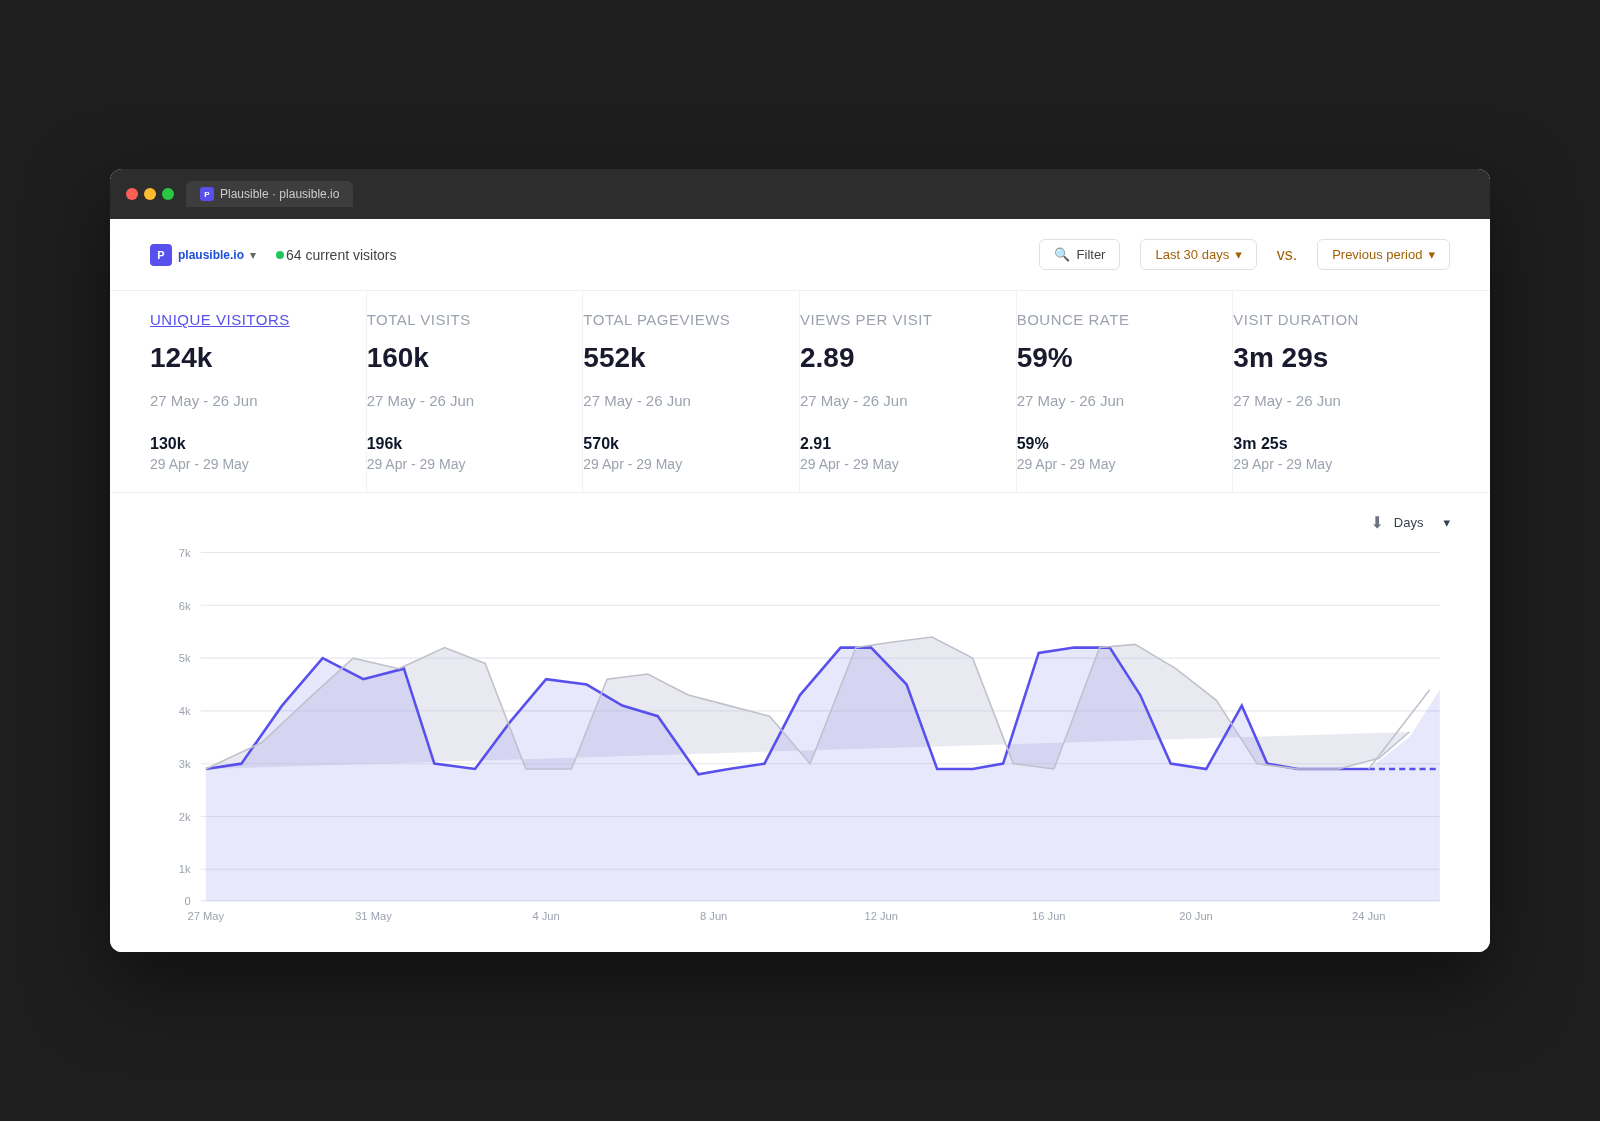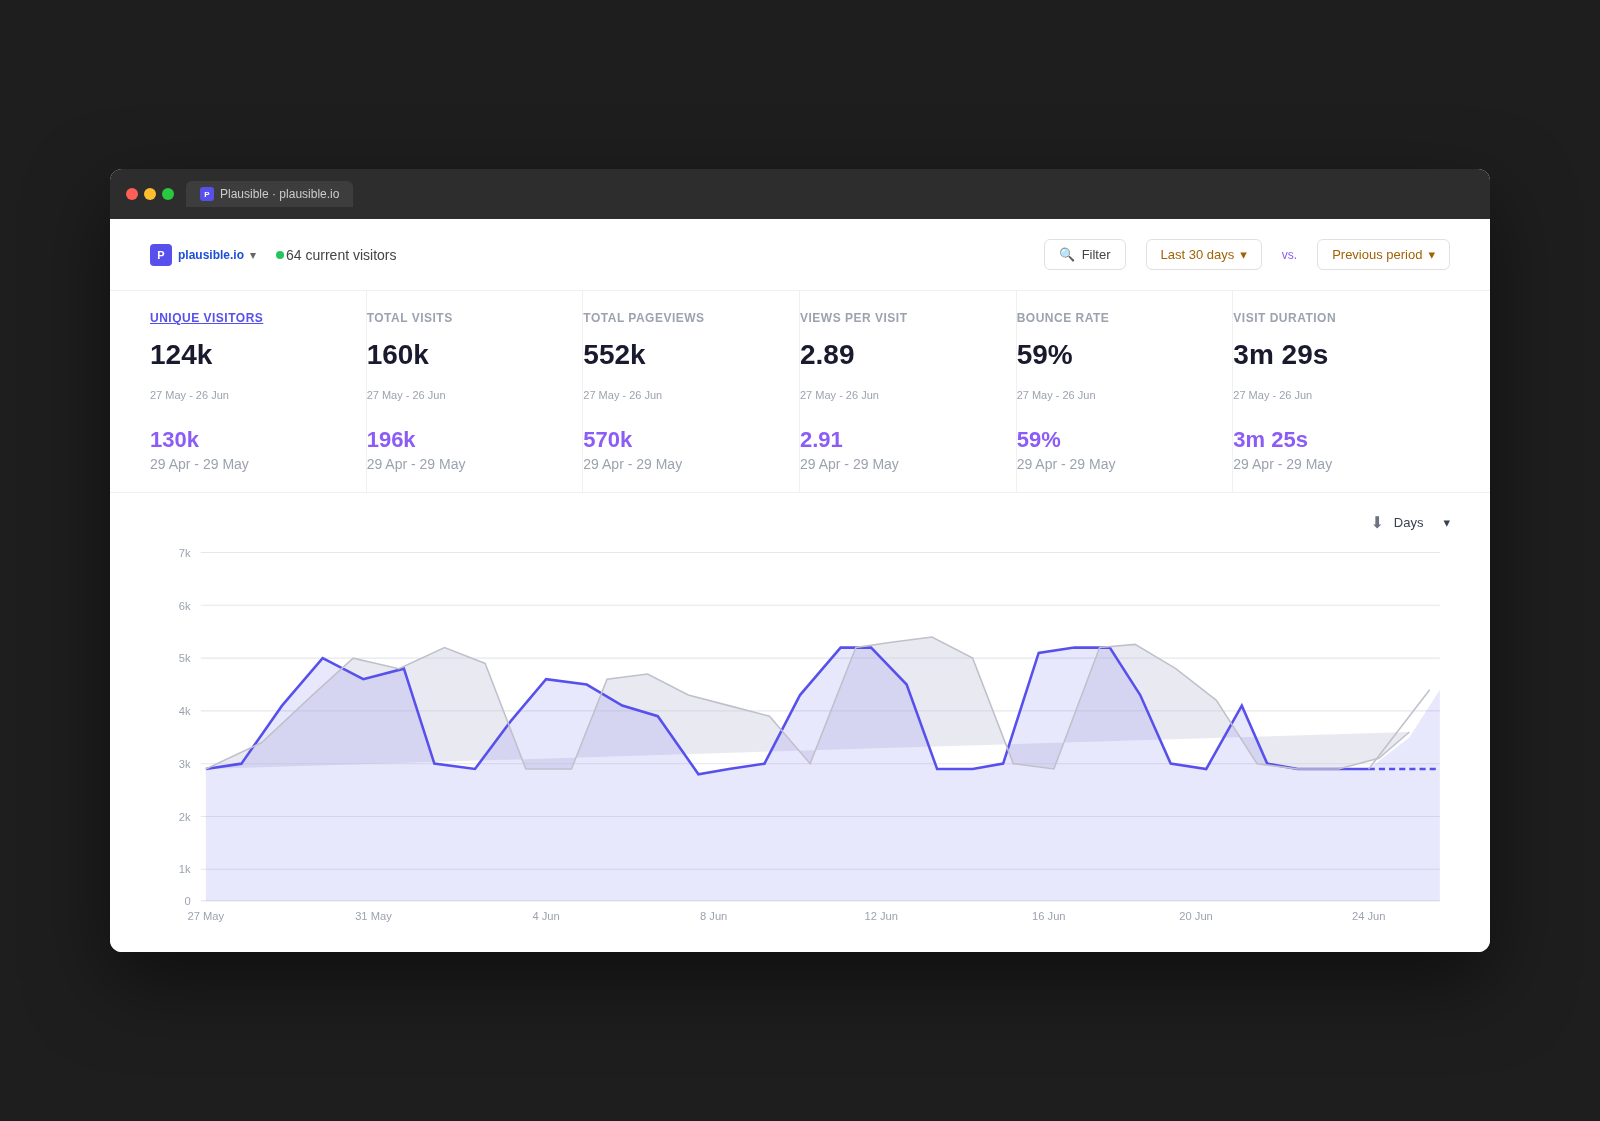--- a/index.html
+++ b/index.html
@@ -132,65 +132,65 @@
       padding: 7px 14px;
       border: 1px solid #e0e0e0;
       border-radius: 6px;
       background: white;
       color: #a16207;
       font-size: 13px;
       font-weight: 500;
       cursor: pointer;
     }
     .vs-text {
-      color: #8b5cf6;
-      font-size: 12px;
+      color: #a16207;
+      font-size: 16px;
     }
     
     .stats-grid {
       display: grid;
       grid-template-columns: repeat(6, 1fr);
       border-bottom: 1px solid #f0f0f0;
       padding: 0 40px;
     }
     .stat-card {
       padding: 20px 0;
       padding-right: 20px;
       border-right: 1px solid #f0f0f0;
       cursor: pointer;
     }
     .stat-card:last-child { border-right: none; }
     .stat-card:first-child .stat-label {
       color: #5850ec;
       text-decoration: underline;
     }
     .stat-label {
-      font-size: 12px;
-      font-weight: 700;
+      font-size: 15px;
+      font-weight: 400;
       color: #9ca3af;
       letter-spacing: 0.5px;
       text-transform: uppercase;
       margin-bottom: 16px;
     }
     .stat-value {
       font-size: 28px;
       font-weight: 700;
       color: #1a1a2e;
       line-height: 1;
       margin-bottom: 20px;
     }
     .stat-date {
-      font-size: 11px;
+      font-size: 15px;
       color: #9ca3af;
       margin-bottom: 26px;
     }
     .stat-prev-value {
-      font-size: 22px;
+      font-size: 16px;
       font-weight: 600;
-      color: #8b5cf6;
+      color: #0f172a;
       margin-bottom: 3px;
     }
     .stat-prev-date {
       font-size: 14px;
       color: #9ca3af;
     }
     
     .chart-area {
       padding: 20px 40px 30px;
     }

